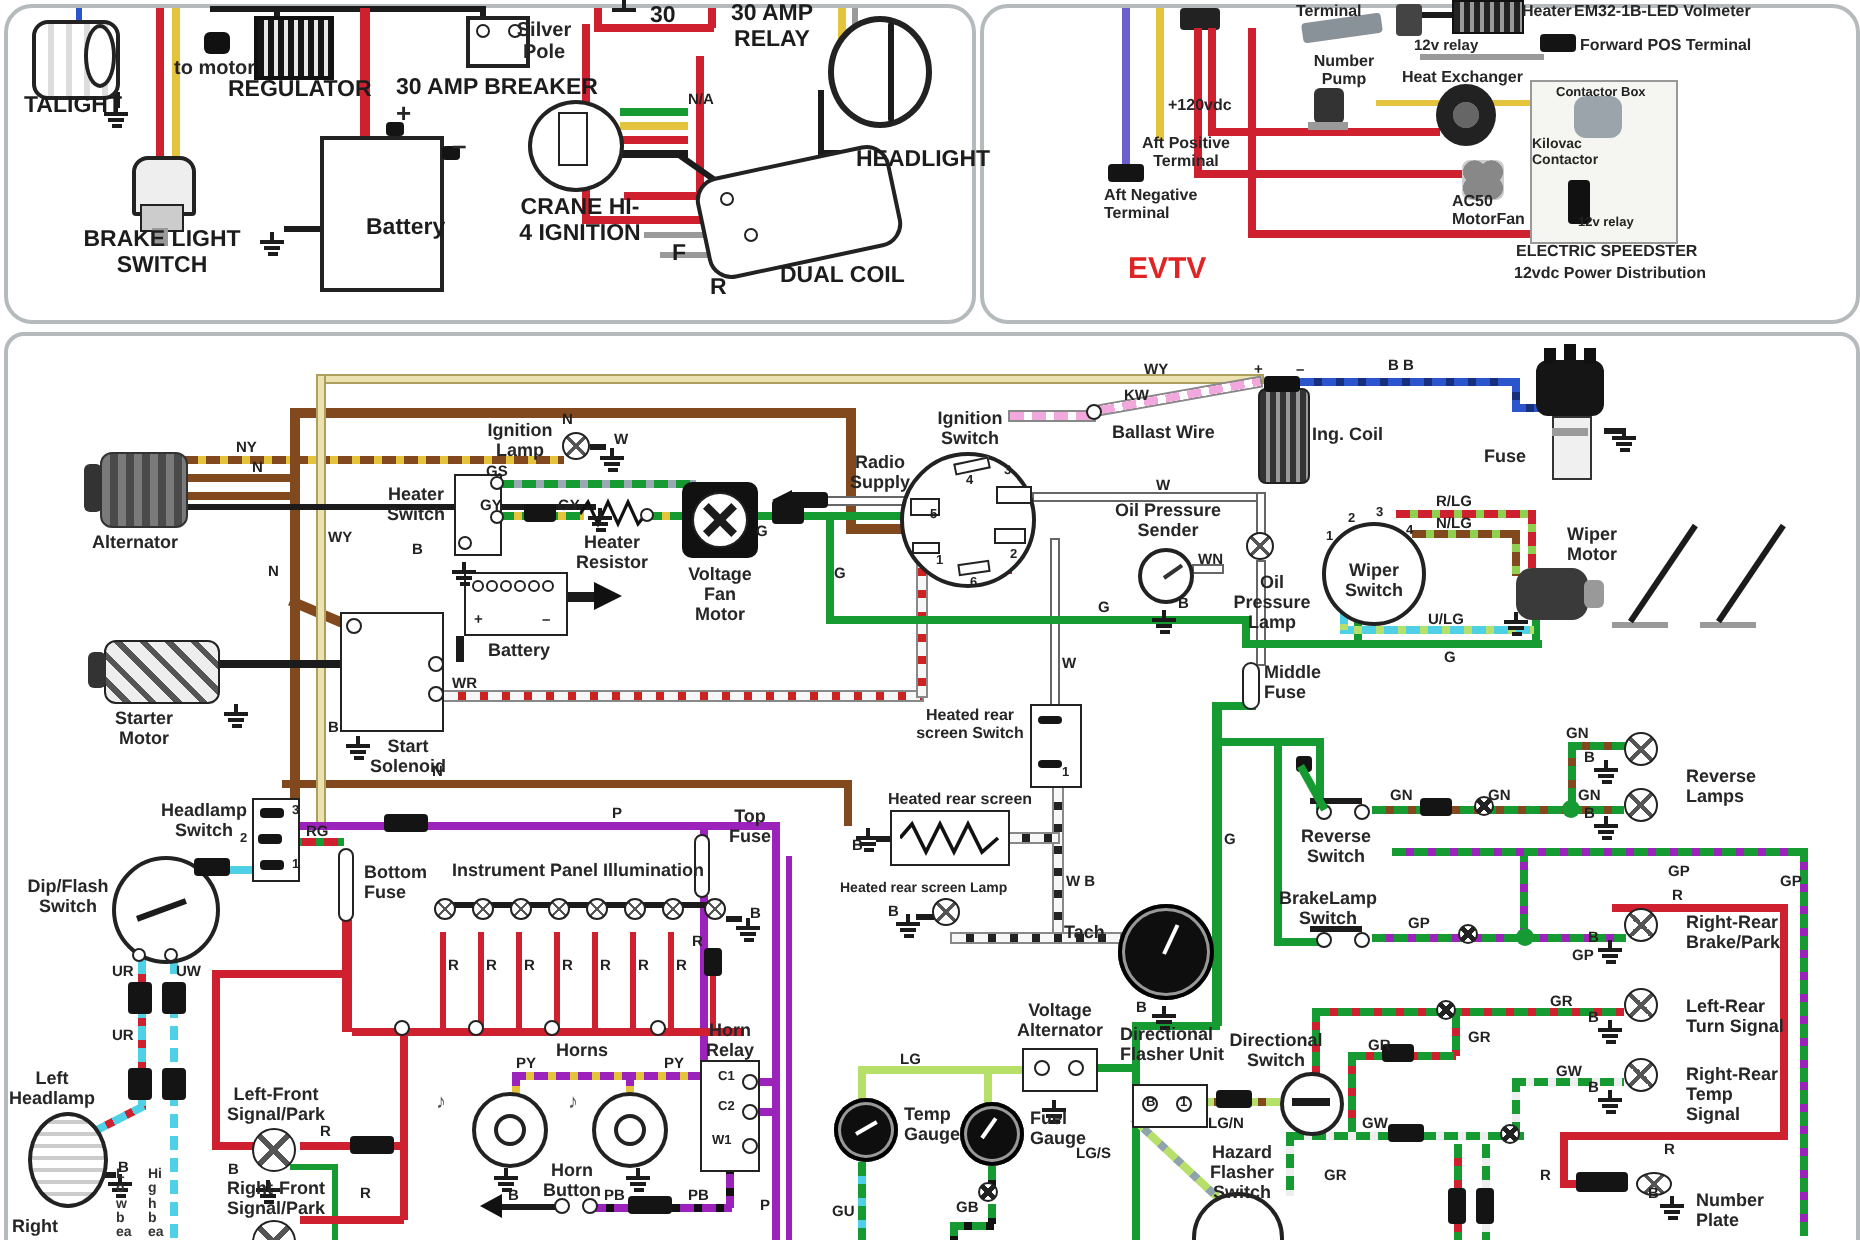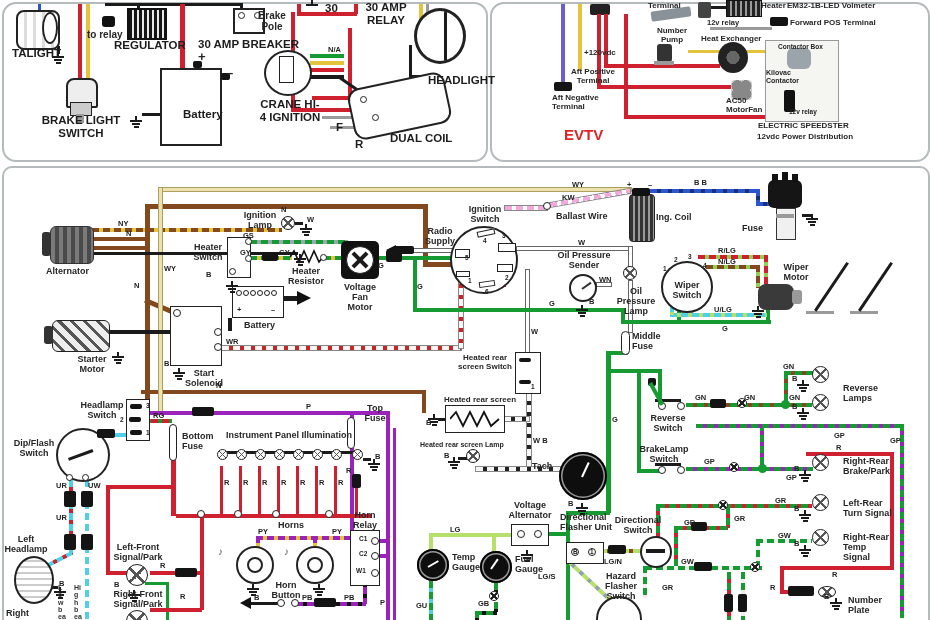--- a/index.html
+++ b/index.html
@@ -106,31 +106,31 @@
  <i class="box" style="left:279px;top:56px;width:15px;height:27px;border-width:1.4px"></i>
  <i class="circ" style="left:414px;top:8px;width:52px;height:56px;border-width:3px"></i>
  <i class="w cblk" style="left:444px;top:11px;width:3px;height:50px;border-radius:2px"></i>
  <i class="gnd" style="left:404px;top:80px"></i>
  <i style="left:350px;top:80px;width:95px;height:48px;border:2px solid #222;border-radius:12px;background:#fff;transform:rotate(-12deg)"></i>
  <i class="tc" style="left:360px;top:96px;width:7px;height:7px"></i>
  <i class="tc" style="left:372px;top:114px;width:7px;height:7px"></i>
 
  <b class="lb big" style="left:12px;top:47px">TALIGHT</b>
  <b class="lb big c" style="left:40px;top:114px;width:82px">BRAKE LIGHT SWITCH</b>
- <b class="lb" style="left:87px;top:29px;font-size:10px">to relay</b>
+ <b class="lb" style="left:87px;top:29px;font-size:10px">to motor</b>
  <b class="lb big" style="left:114px;top:39px">REGULATOR</b>
  <b class="lb big" style="left:183px;top:108px">Battery</b>
  <b class="lb" style="left:198px;top:50px;font-size:13px">+</b>
  <b class="lb" style="left:226px;top:66px;font-size:13px">–</b>
- <b class="lb c" style="left:254px;top:10px;width:36px;font-size:10px">Brake Pole</b>
+ <b class="lb c" style="left:254px;top:10px;width:36px;font-size:10px">Silver Pole</b>
  <b class="lb big" style="left:198px;top:38px">30 AMP BREAKER</b>
  <b class="lb big" style="left:325px;top:2px">30</b>
  <b class="lb big c" style="left:360px;top:1px;width:52px">30 AMP RELAY</b>
  <b class="lb big c" style="left:258px;top:98px;width:64px">CRANE HI-4 IGNITION</b>
- <b class="wc" style="left:328px;top:46px">N/A</b>
+ <b class="wc" style="left:344px;top:46px">N/A</b>
  <b class="lb big" style="left:428px;top:74px">HEADLIGHT</b>
  <b class="lb big" style="left:390px;top:132px">DUAL COIL</b>
  <b class="lb big" style="left:336px;top:121px">F</b>
  <b class="lb big" style="left:355px;top:138px">R</b>
 
  <i style="left:590px;top:4px;width:20px;height:11px;background:#222;border-radius:2px"></i>
  <i class="w cred" style="left:597px;top:14px;width:3.5px;height:72px"></i>
  <i class="w cred" style="left:604px;top:14px;width:3.5px;height:52px"></i>
  <i class="w cred" style="left:604px;top:64px;width:116px;height:3.5px"></i>
  <i class="w cred" style="left:597px;top:85px;width:136px;height:3.5px"></i>
@@ -520,21 +520,21 @@
  <i class="gnd" style="left:128px;top:590px"></i>
  <i class="gnd" style="left:521px;top:550px"></i>
  <i class="gnd" style="left:752px;top:306px"></i>
 
  <b class="lb" style="left:46px;top:266px">Alternator</b>
  <b class="lb c" style="left:240px;top:210px;width:40px">Ignition Lamp</b>
  <b class="lb c" style="left:190px;top:242px;width:36px">Heater Switch</b>
  <b class="lb c" style="left:286px;top:266px;width:40px">Heater Resistor</b>
  <b class="lb c" style="left:340px;top:282px;width:40px">Voltage Fan Motor</b>
  <b class="lb" style="left:244px;top:320px">Battery</b>
- <b class="lb c" style="left:72px;top:354px;width:40px">Starter Motor</b>
+ <b class="lb c" style="left:52px;top:354px;width:40px">Starter Motor</b>
  <b class="lb c" style="left:180px;top:368px;width:48px">Start Solenoid</b>
  <b class="lb c" style="left:418px;top:226px;width:44px">Radio Supply</b>
  <b class="lb c" style="left:460px;top:204px;width:50px">Ignition Switch</b>
  <b class="lb" style="left:556px;top:211px">Ballast Wire</b>
  <b class="lb" style="left:656px;top:212px">Ing. Coil</b>
  <b class="lb" style="left:742px;top:223px">Fuse</b>
  <b class="lb c" style="left:556px;top:250px;width:56px">Oil Pressure Sender</b>
  <b class="lb c" style="left:614px;top:286px;width:44px">Oil Pressure Lamp</b>
  <b class="lb c" style="left:632px;top:331px;width:30px;text-align:left">Middle Fuse</b>
  <b class="lb c" style="left:666px;top:280px;width:42px">Wiper Switch</b>

